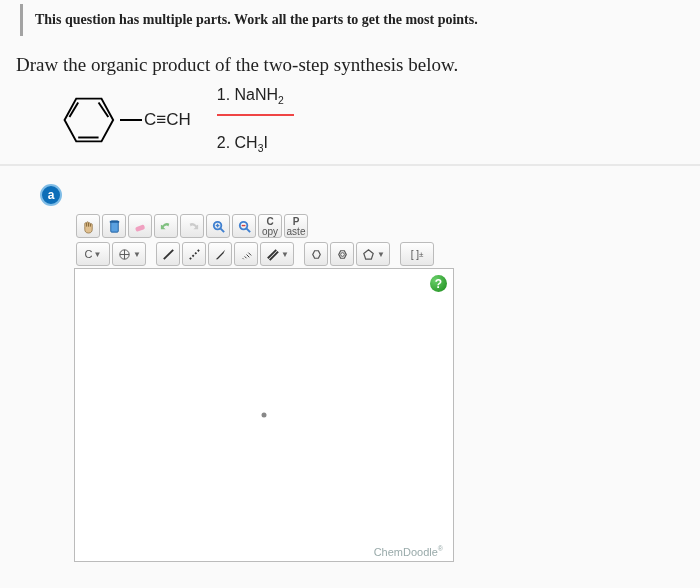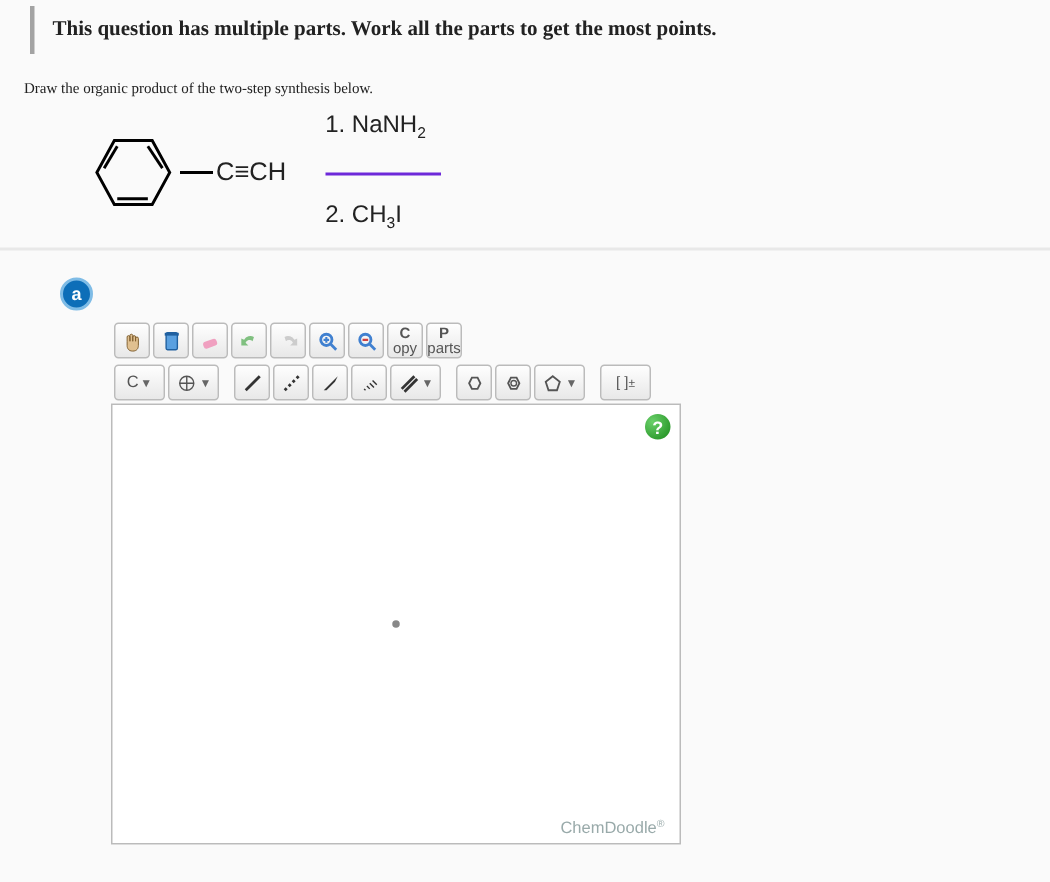--- a/index.html
+++ b/index.html
@@ -13,34 +13,34 @@
     color: #222;
   }
   .header-banner {
     border-left: 3px solid #a3a3a3;
     padding: 8px 12px;
     margin: 4px 20px 12px 20px;
     font-weight: bold;
     font-size: 14px;
   }
   .question-prompt {
-    font-size: 10px;
+    font-size: 19px;
     padding: 6px 16px;
   }
   .reaction-row {
     display: flex;
     align-items: center;
     padding: 4px 40px 10px 50px;
     gap: 2px;
     border-bottom: 2px solid #e8e8e8;
   }
   .benzene { width: 68px; height: 60px; }
   .reagent-txt { font-family: Arial, sans-serif; font-size: 17px; }
   .reagent-col { display: flex; flex-direction: column; font-family: Arial, sans-serif; font-size: 16px; border-bottom:none;}
-  .reagent-col .line1 { border-bottom: 2px solid #6d28d9; padding: 0 10px 20px 0; }
+  .reagent-col .line1 { border-bottom: 2px solid #ef4444; padding: 0 10px 8px 0; }
   .reagent-col .line2 { padding-top: 18px; }
   sub { font-size: 0.65em; vertical-align: sub; }
   .part-badge {
     display:inline-flex; align-items:center; justify-content:center;
     width: 22px; height: 22px; border-radius: 50%;
     background: #0d6eb8; color: #fff; font-weight: bold;
     font-family: Arial, sans-serif; font-size: 12px;
     margin: 18px 0 6px 40px;
     border: 2px solid #7fbce6;
   }
@@ -157,21 +157,21 @@
           <line x1="10" y1="10" x2="14" y2="14" stroke="#4080d0" stroke-width="2"></line>
           <line x1="5" y1="7" x2="9" y2="7" stroke="#d04040" stroke-width="1.5"></line>
         </svg>
       </div>
     <div class="tbtn txt">
         <b>C</b>
         <span>opy</span>
       </div>
     <div class="tbtn txt">
         <b>P</b>
-        <span>parts</span>
+        <span>aste</span>
       </div>
   </div>
 
   <div class="toolbar2">
     <div class="tbtn wide">
         <span>C</span>
         <span class="caret">▼</span>
       </div>
     <div class="tbtn wide">
         <svg viewBox="0 0 16 16">

